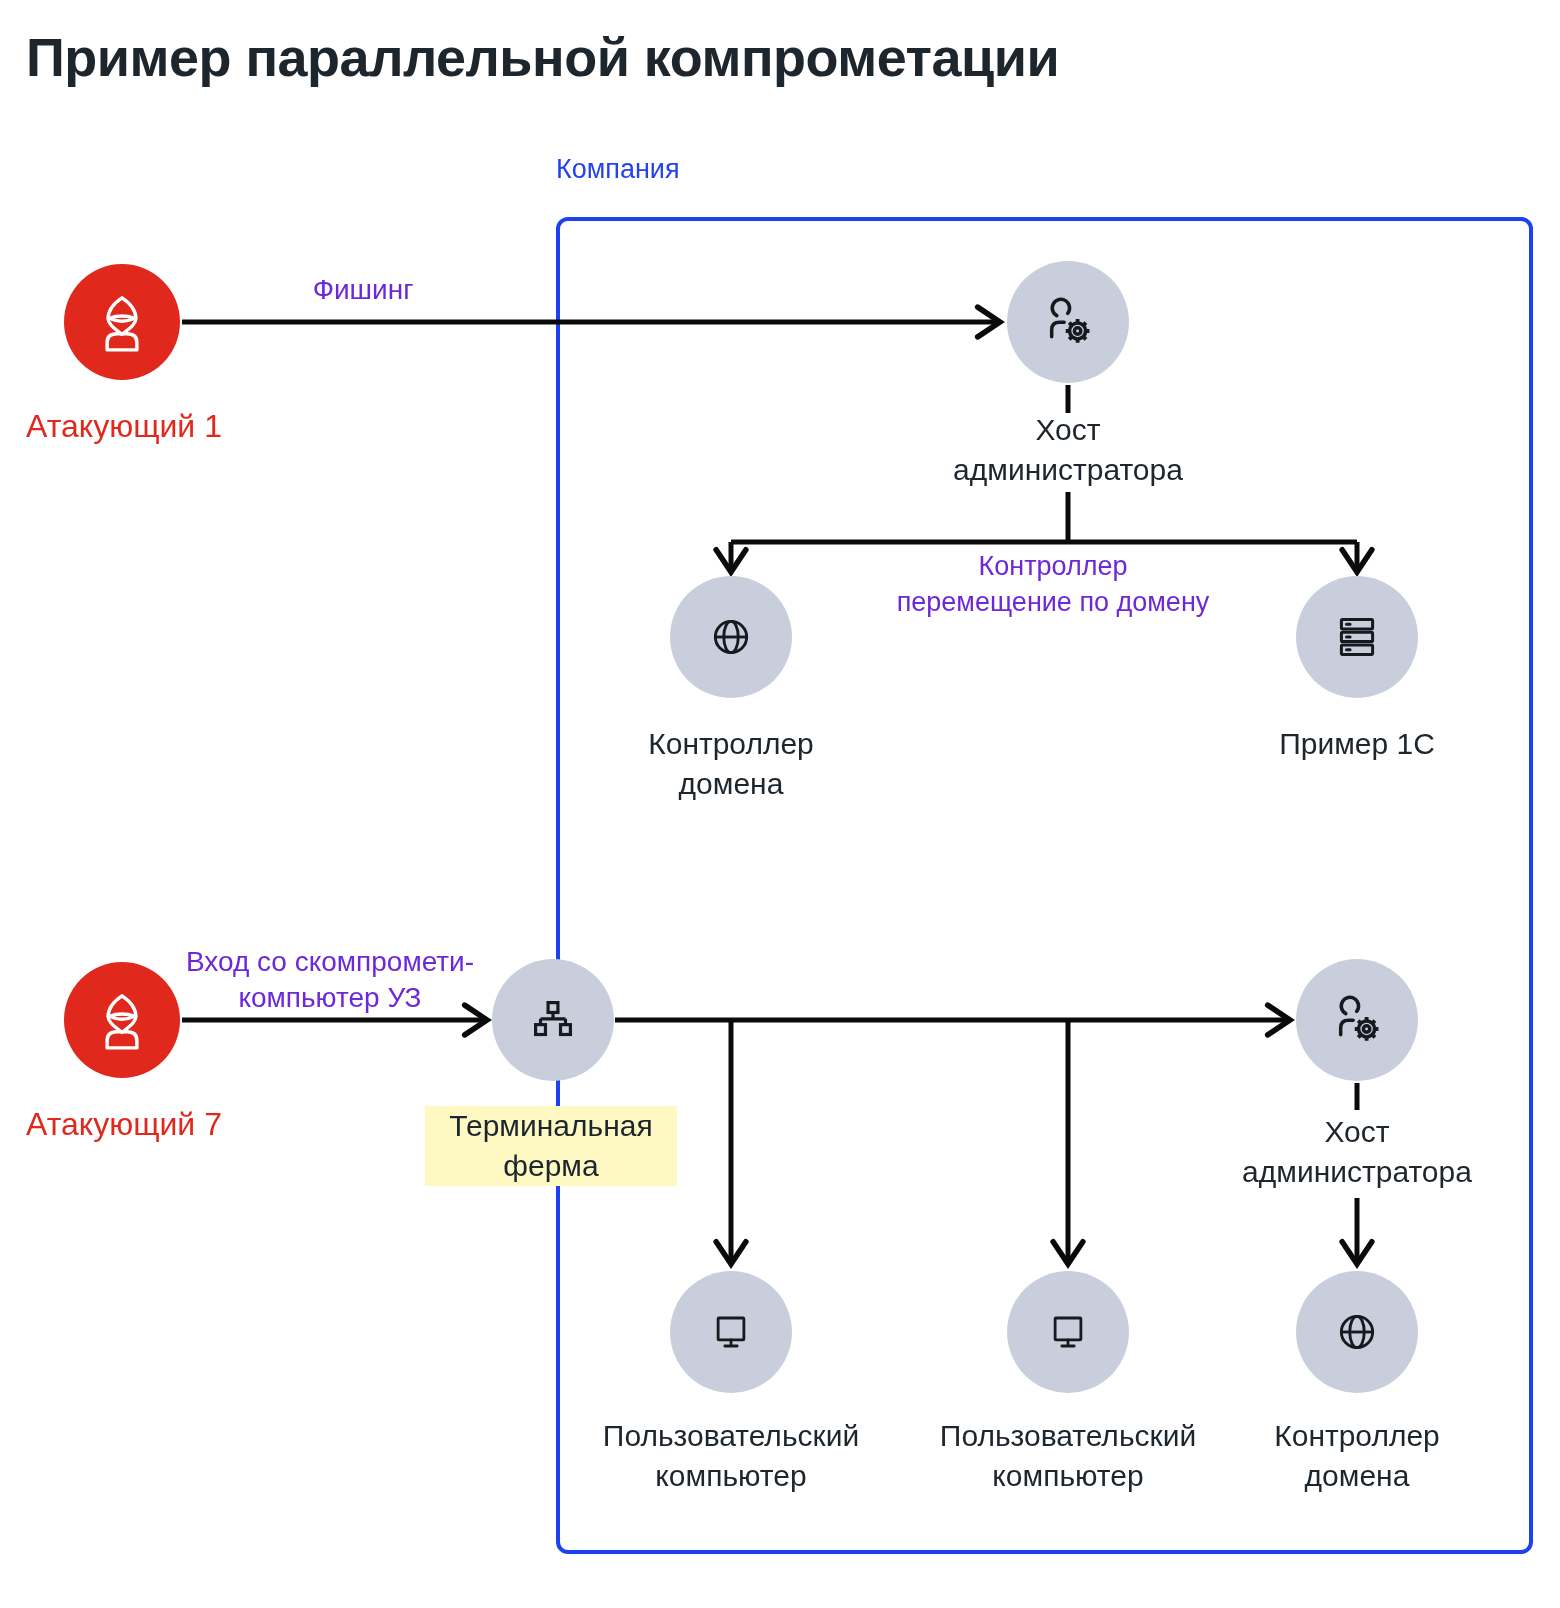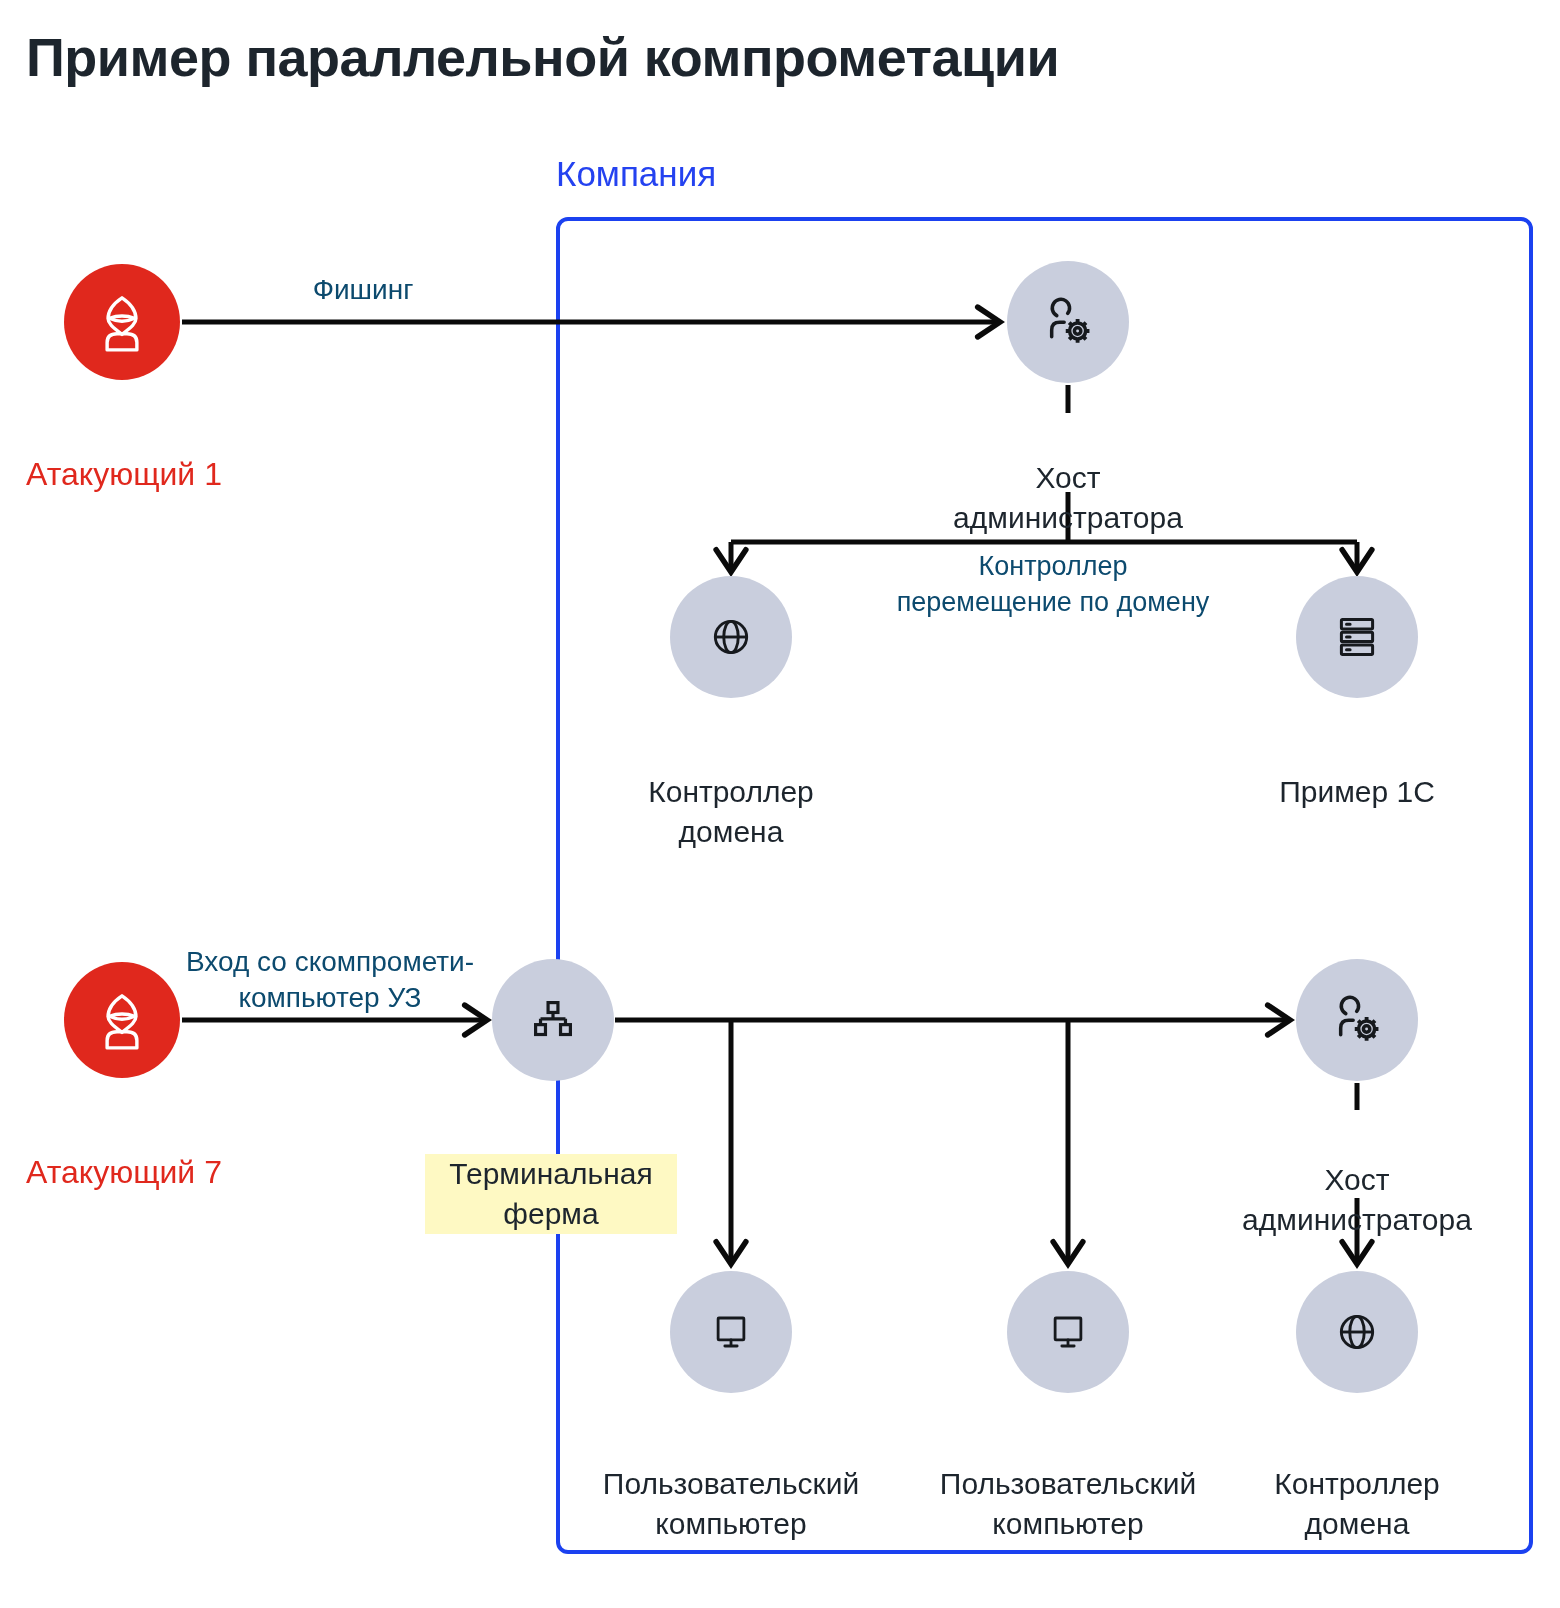--- a/index.html
+++ b/index.html
@@ -5,40 +5,40 @@
   html,body{margin:0;padding:0;background:#fff;}
   #stage{
     position:relative;width:1560px;height:1608px;background:#ffffff;overflow:hidden;
     font-family:"Liberation Sans","DejaVu Sans",sans-serif;color:#1D252D;
   }
   .abs{position:absolute;}
   #page-title{
     left:26px;top:26px;font-size:54px;font-weight:700;letter-spacing:-0.5px;color:#1D252D;
   }
   #company-label{
-    left:556px;top:154px;font-size:35px;font-weight:500;color:#2442F0;
+    left:556px;top:154px;font-size:27px;font-weight:500;color:#2442F0;
   }
   #company-box{
     left:556px;top:217px;width:977px;height:1337px;
     border:4px solid #1B41F0;border-radius:12px;box-sizing:border-box;z-index:1;
   }
   #connectors{left:0;top:0;z-index:2;}
   .node{
     border-radius:50%;display:flex;align-items:center;justify-content:center;z-index:3;
   }
   .node.gray{background:#C9CEDD;width:122px;height:122px;}
   .node.red{background:#E0281D;width:116px;height:116px;}
   .nlabel{
     z-index:4;transform:translateX(-50%);text-align:center;
-    font-size:30px;line-height:40px;color:#1D252D;font-weight:400;margin-top:48px;
+    font-size:30px;line-height:40px;color:#1D252D;font-weight:400;
   }
   .redlabel{color:#E0281D;font-size:32px;font-weight:500;white-space:nowrap;}
   .edgelabel{
     z-index:4;transform:translateX(-50%);text-align:center;
-    font-size:28px;line-height:36px;color:#0c4a6e;font-weight:400;white-space:nowrap;
+    font-size:28px;line-height:36px;color:#6d28d9;font-weight:400;white-space:nowrap;
   }
   .edgelabel.small{font-size:27px;}
   .edgelabel span{display:block;white-space:nowrap;}
   .whitebg{background:#fef9c3;padding:0 6px;}
   
   #n-attacker1{left:64px;top:264px;}
   #n-adminhost1{left:1007px;top:261px;}
   #n-dc1{left:670px;top:576px;}
   #n-server1c{left:1296px;top:576px;}
   #n-attacker2{left:64px;top:962px;}

